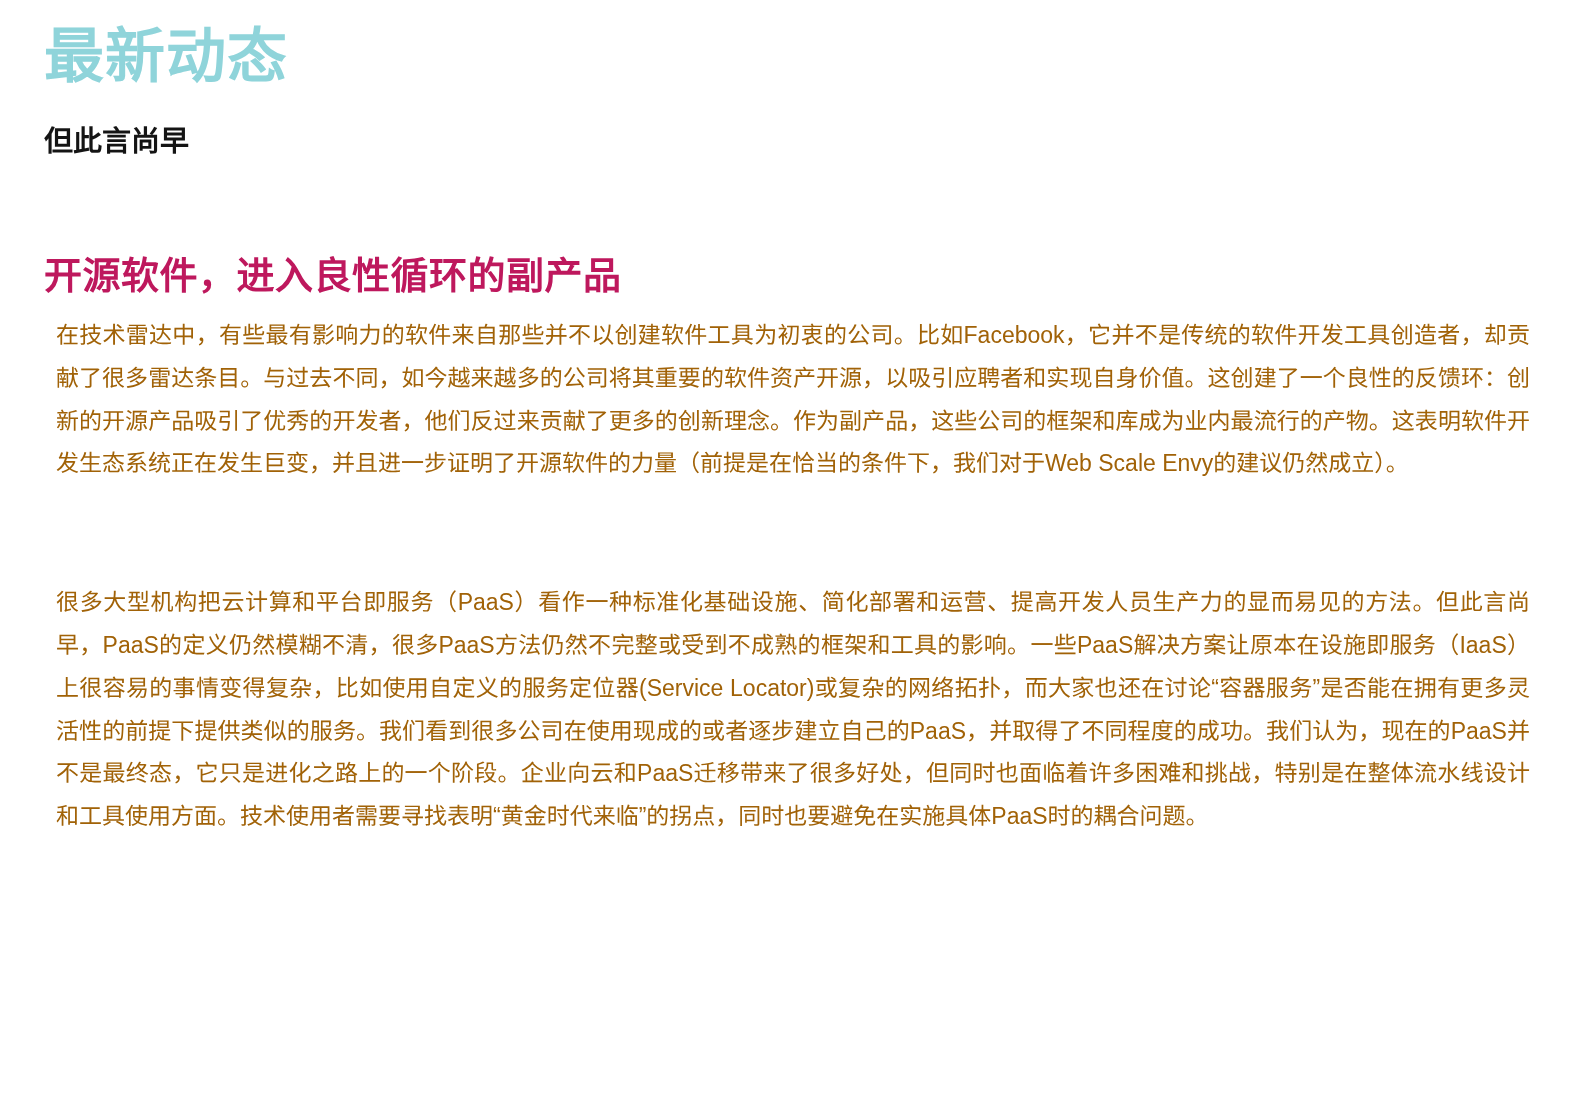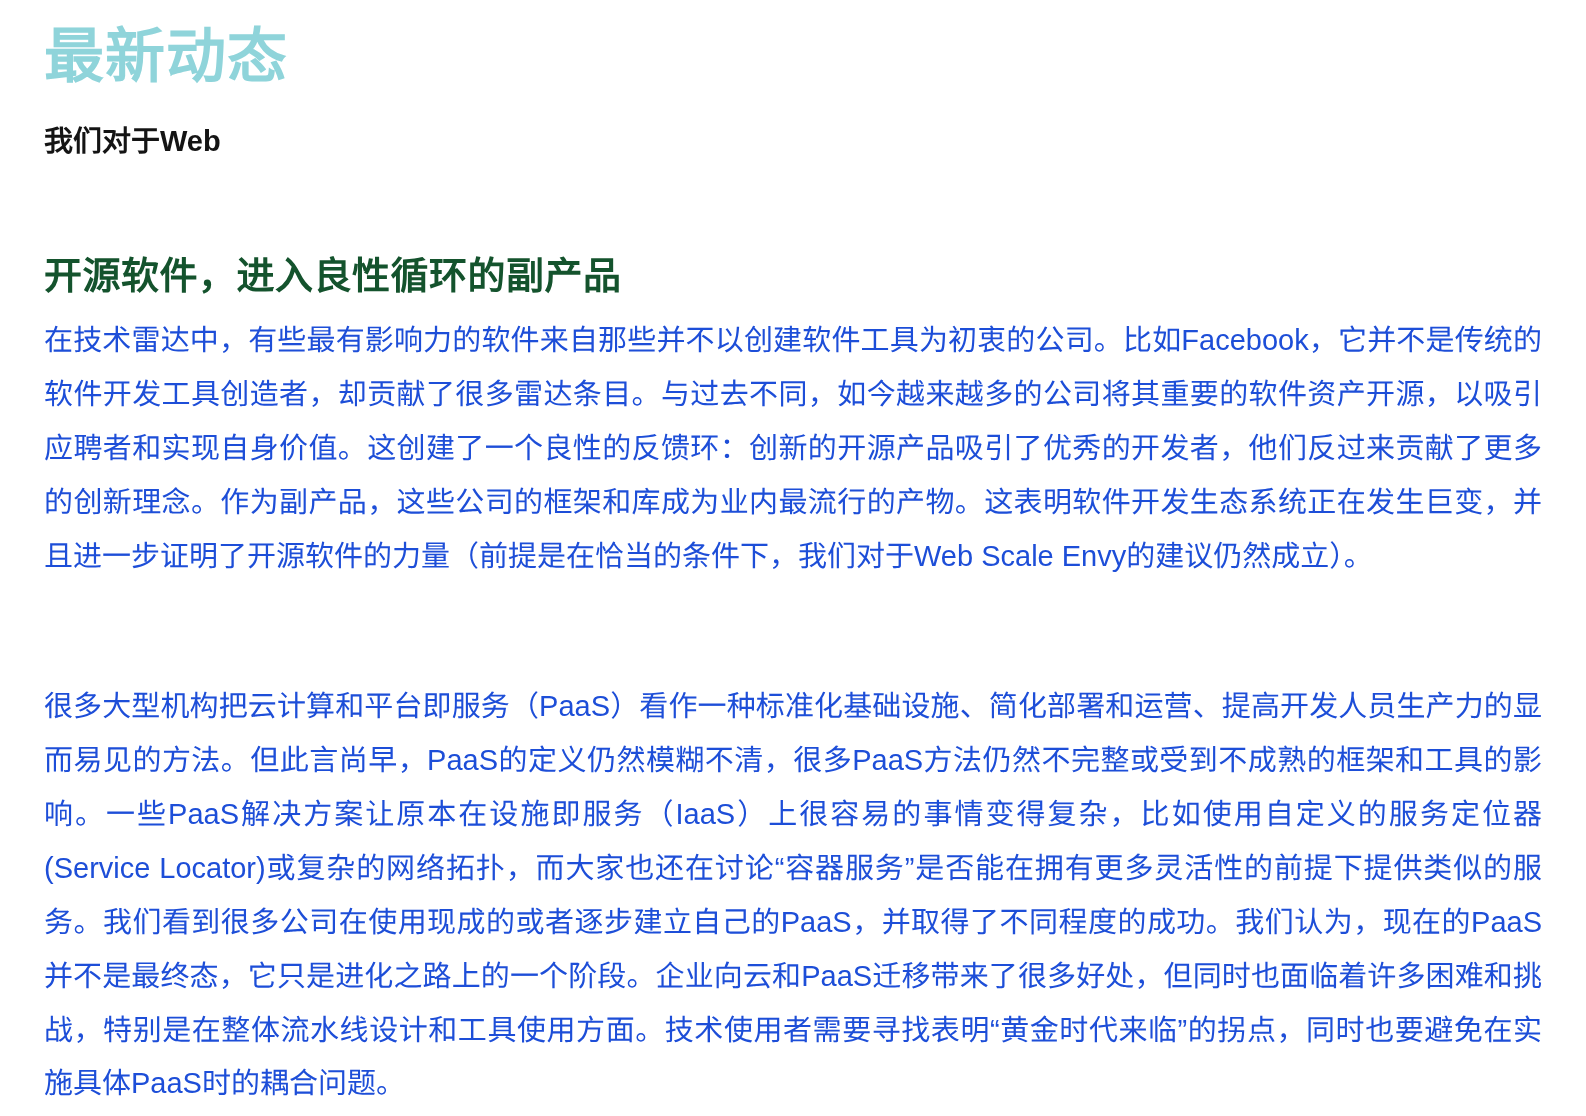--- a/index.html
+++ b/index.html
@@ -38,42 +38,42 @@
   }
   .section {
     margin-top: 92px;
   }
   .section + .section {
     margin-top: 96px;
   }
   .section-heading {
     font-size: 38px;
     font-weight: bold;
-    color: #14532d;
+    color: #be185d;
     margin: 0 0 14px 0;
     line-height: 1.25;
     letter-spacing: 0.5px;
   }
   .section-body {
-    font-size: 29px;
+    font-size: 23px;
     line-height: 1.86;
-    color: #1d4ed8;
+    color: #a16207;
     text-align: justify;
     text-justify: inter-ideograph;
-    margin: 0;
+    margin: 12px;
     max-width: 1500px;
   }
 </style>
 </head>
 <body>
 
 <div class="page">
 
   <h1 class="doc-title">最新动态</h1>
-  <div class="doc-subtitle">我们对于Web</div>
+  <div class="doc-subtitle">但此言尚早</div>
 
   <div class="section">
     <h2 class="section-heading">开源软件，进入良性循环的副产品</h2>
     <p class="section-body">在技术雷达中，有些最有影响力的软件来自那些并不以创建软件工具为初衷的公司。比如Facebook，它并不是传统的软件开发工具创造者，却贡献了很多雷达条目。与过去不同，如今越来越多的公司将其重要的软件资产开源，以吸引应聘者和实现自身价值。这创建了一个良性的反馈环：创新的开源产品吸引了优秀的开发者，他们反过来贡献了更多的创新理念。作为副产品，这些公司的框架和库成为业内最流行的产物。这表明软件开发生态系统正在发生巨变，并且进一步证明了开源软件的力量（前提是在恰当的条件下，我们对于Web Scale Envy的建议仍然成立）。</p>
   </div>
 
   <div class="section">
     <p class="section-body">很多大型机构把云计算和平台即服务（PaaS）看作一种标准化基础设施、简化部署和运营、提高开发人员生产力的显而易见的方法。但此言尚早，PaaS的定义仍然模糊不清，很多PaaS方法仍然不完整或受到不成熟的框架和工具的影响。一些PaaS解决方案让原本在设施即服务（IaaS）上很容易的事情变得复杂，比如使用自定义的服务定位器(Service Locator)或复杂的网络拓扑，而大家也还在讨论“容器服务”是否能在拥有更多灵活性的前提下提供类似的服务。我们看到很多公司在使用现成的或者逐步建立自己的PaaS，并取得了不同程度的成功。我们认为，现在的PaaS并不是最终态，它只是进化之路上的一个阶段。企业向云和PaaS迁移带来了很多好处，但同时也面临着许多困难和挑战，特别是在整体流水线设计和工具使用方面。技术使用者需要寻找表明“黄金时代来临”的拐点，同时也要避免在实施具体PaaS时的耦合问题。</p>
   </div>
 

